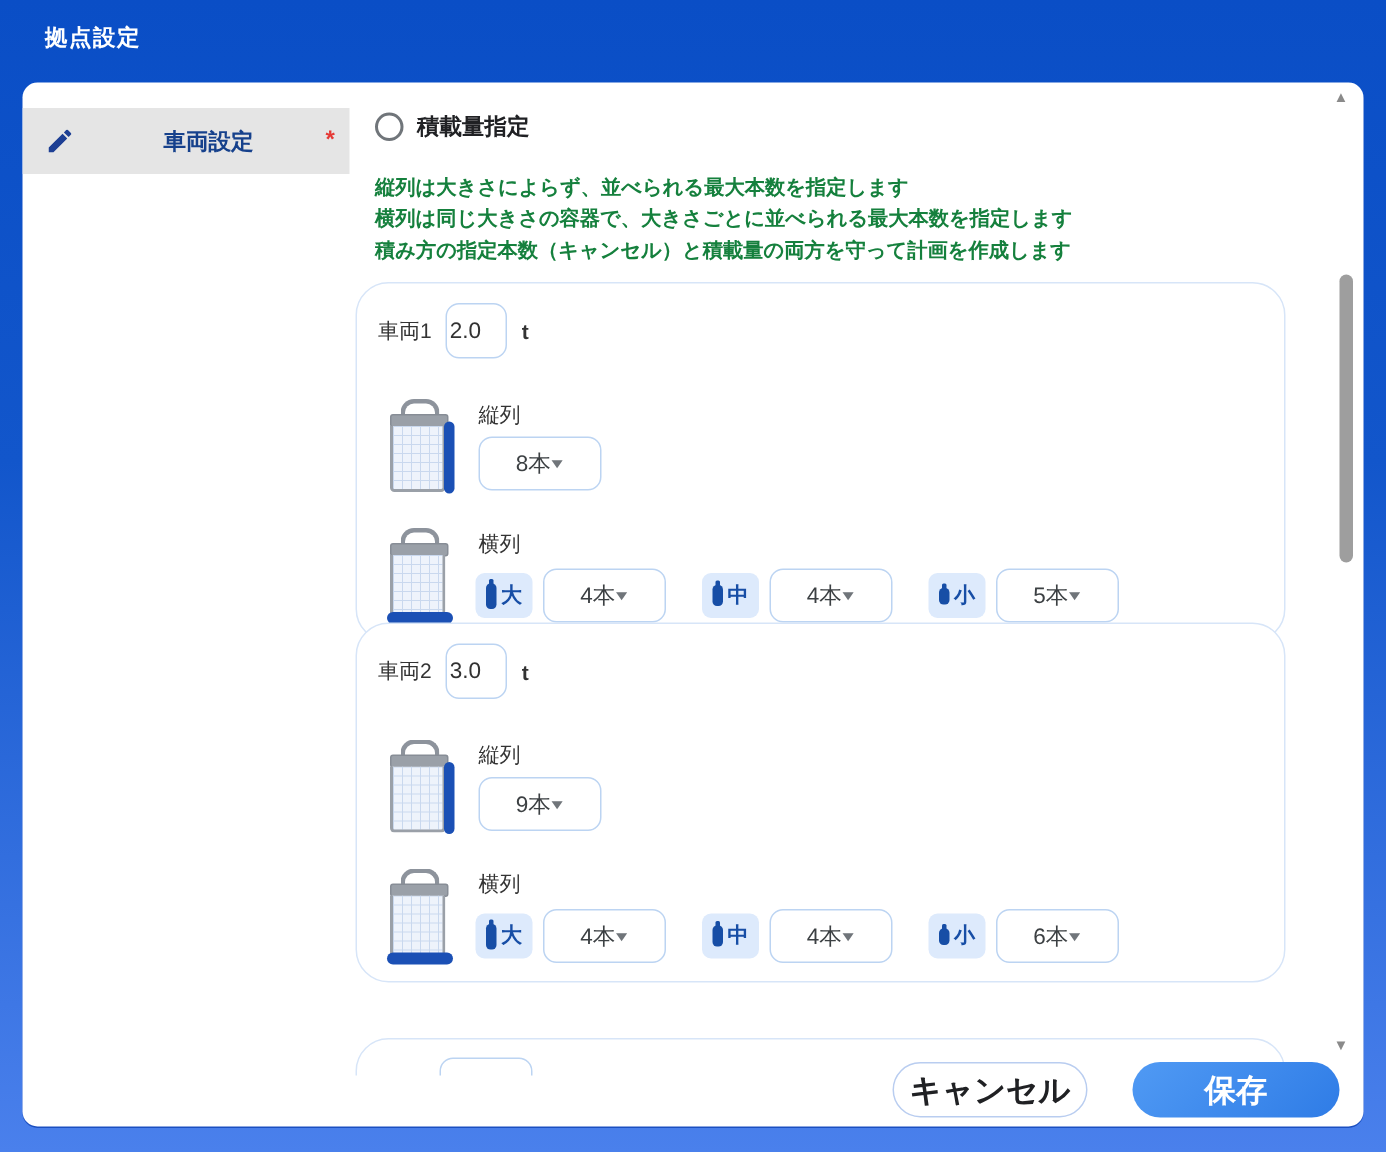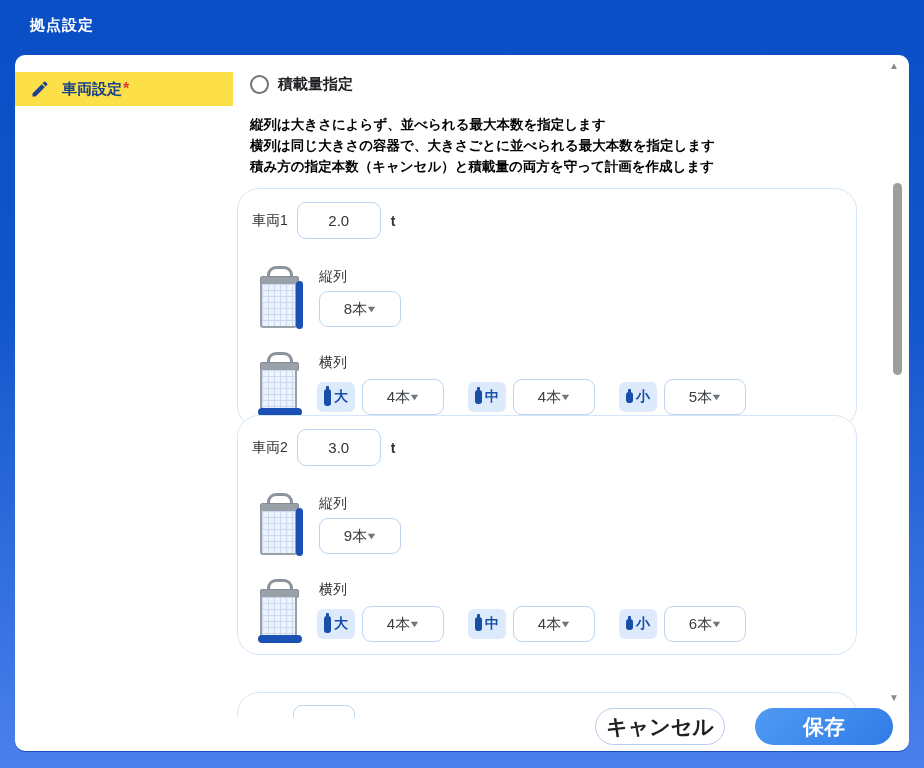--- a/index.html
+++ b/index.html
@@ -5,47 +5,47 @@
   html,body{margin:0;padding:0;}
   body{
     width:924px;height:768px;position:relative;overflow:hidden;
     background:linear-gradient(180deg,#0a4ec6 0%,#1256cb 40%,#4a80ec 100%);
     font-family:"Liberation Sans",sans-serif;
   }
   .dialog-title{position:absolute;left:30px;top:16px;color:#fff;font-size:15px;font-weight:bold;letter-spacing:1px;}
   .dialog{position:absolute;left:15px;top:55px;width:894px;height:696px;background:#fff;border-radius:10px;overflow:hidden;box-shadow:0 1px 0 #1b4fc0;}
 
   
-  .sidebar-item{position:absolute;left:0;top:17px;width:218px;height:34px;background:#fde047;display:flex;align-items:center;}
+  .sidebar-item{position:absolute;left:0;top:17px;width:218px;height:44px;background:#e5e5e5;display:flex;align-items:center;gap:47px;}
   .pencil{margin-left:15px;width:20px;height:20px;flex:0 0 auto;}
   .pencil svg{width:20px;height:20px;fill:#1d3f94;}
   .sidebar-label{margin-left:12px;font-size:15px;font-weight:bold;color:#16418c;}
   .required{color:#e53935;font-weight:bold;margin-left:1px;}
 
   
   .content{position:absolute;left:218px;top:0;width:656px;height:662px;overflow:hidden;}
 
   .radio-row{position:absolute;left:17px;top:20px;display:flex;align-items:flex-start;gap:8px;}
   .radio-opt{display:flex;align-items:center;gap:9px;}
   .radio{width:19px;height:19px;border:2px solid #70757a;border-radius:50%;box-sizing:border-box;background:#fff;}
   .radio.selected{border-color:#1565d0;position:relative;}
   .radio.selected::after{content:"";position:absolute;inset:2px;background:#1565d0;border-radius:50%;}
   .radio-label{font-size:15px;font-weight:bold;color:#202124;}
 
-  .desc{position:absolute;left:17px;top:59px;font-size:13.5px;color:#000000;line-height:21px;font-weight:bold;}
+  .desc{position:absolute;left:17px;top:59px;font-size:13.5px;color:#15803d;line-height:21px;font-weight:bold;}
 
   
   .card{position:absolute;left:4px;width:620px;height:240px;border:1px solid #d7e5f8;border-radius:22px;background:#fff;box-sizing:border-box;}
   .card.card1{top:133px;}
   .card.card2{top:360px;padding-left:44px;}
   .card.card3{top:637px;height:70px;}
 
   .veh-row{position:absolute;left:14px;top:13px;display:flex;align-items:center;}
   .veh-label{font-size:14px;color:#333;}
-  .weight-input{margin-left:9px;width:84px;height:37px;border:1px solid #bcd4f2;border-radius:9px;text-align:center;font-size:15px;color:#333;box-sizing:border-box;outline:none;font-family:"Liberation Sans",sans-serif;background:#fff;}
+  .weight-input{margin-left:9px;width:41px;height:37px;border:1px solid #bcd4f2;border-radius:9px;text-align:left;font-size:15px;color:#333;box-sizing:border-box;outline:none;font-family:"Liberation Sans",sans-serif;background:#fff;}
   .unit{margin-left:10px;font-size:14px;font-weight:bold;color:#333;}
 
   .crate{position:absolute;left:20px;width:46px;height:64px;}
   .crate .handle{position:absolute;left:9px;top:0;width:26px;height:16px;border:3px solid #8d939c;border-bottom:none;border-radius:9px 9px 0 0;box-sizing:border-box;background:#fff;}
   .crate .cap{position:absolute;left:2px;top:10px;width:39px;height:9px;background:#9aa0a8;border:1px solid #878d96;border-radius:2px;box-sizing:border-box;}
   .crate .body{position:absolute;left:2px;top:18px;width:37px;height:44px;border:2px solid #9aa0a8;border-top:none;border-radius:0 0 3px 3px;box-sizing:border-box;
     background-color:#eef3fb;
     background-image:linear-gradient(#c9d8ee 1px,transparent 1px),linear-gradient(90deg,#c9d8ee 1px,transparent 1px);
     background-size:6px 6px;}
   .crate.tate .bar{position:absolute;right:1px;top:15px;width:7px;height:48px;background:#1b50b5;border-radius:4px;}

